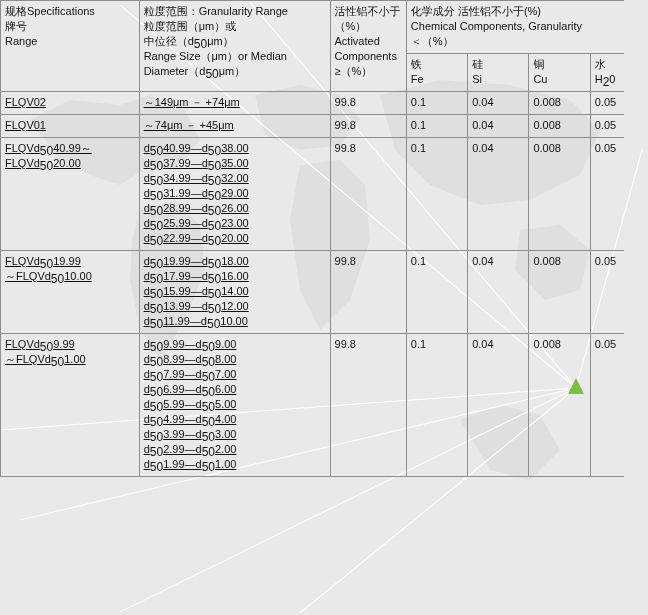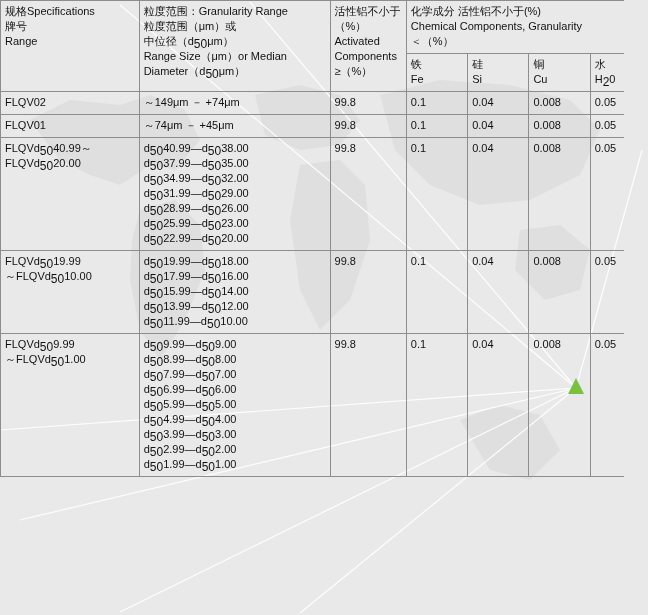--- a/index.html
+++ b/index.html
@@ -55,21 +55,21 @@
   .col-cu    { width: 61px; }
   .col-h2o   { width: 57px; }
 
   .hdr-line { display: block; white-space: nowrap; }
   sub {
     font-size: 12px;
     vertical-align: baseline;
     position: relative;
     top: 3px;
   }
-  .range-line { display: block; white-space: nowrap; }
+  .range-line { display: block; white-space: nowrap; text-decoration: underline; }
   .tall-cell { line-height: 15px; }
 </style>
 </head>
 <body>
 
 <svg id="bg-map" viewBox="0 0 648 615" xmlns="http://www.w3.org/2000/svg">
   <rect x="0" y="0" width="648" height="615" fill="#e9e9e9"></rect>
   <g fill="#dfdfdf" stroke="none">
     <path d="M30,120 L70,100 L120,105 L150,95 L185,110 L200,140 L175,170 L150,165 L120,185 L90,175 L60,160 Z"></path>
     <path d="M140,210 L175,200 L200,225 L205,270 L185,320 L160,360 L140,330 L130,280 L132,240 Z"></path>

